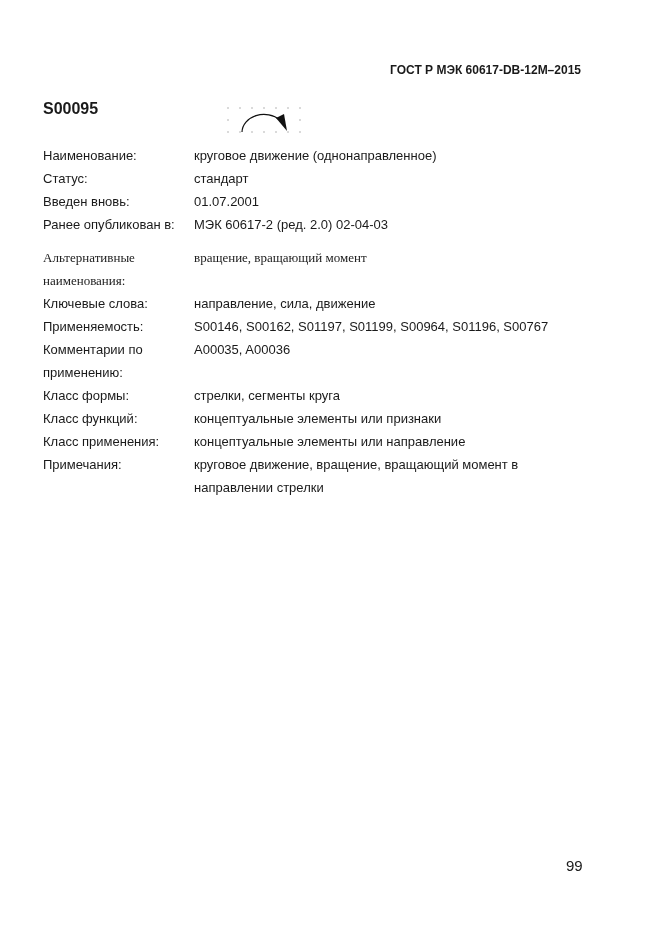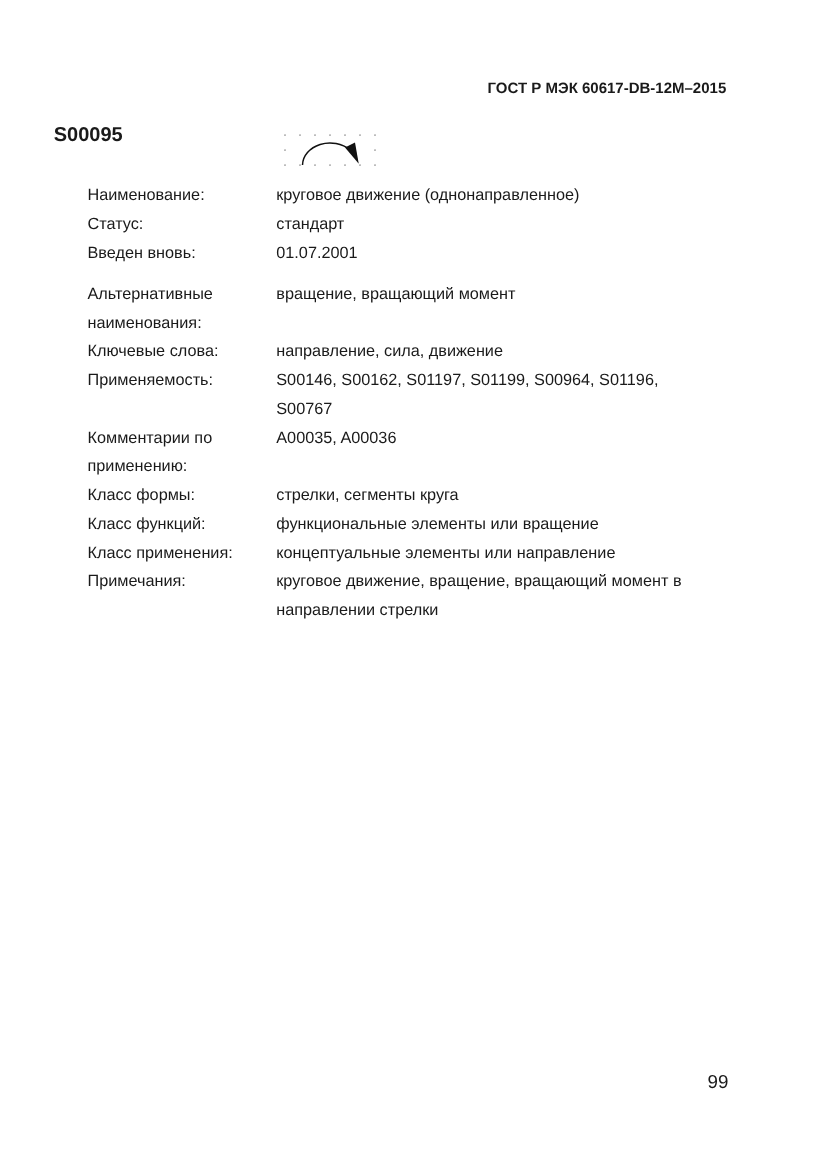--- a/index.html
+++ b/index.html
@@ -2,22 +2,22 @@
 <html><head>
 <meta charset="utf-8">
 <style>
   html, body { margin: 0; padding: 0; background: #ffffff; }
   body { width: 661px; height: 936px; position: relative; overflow: hidden;
          font-family: "Liberation Sans", sans-serif; color: #1a1a1a; }
   .header { position: absolute; top: 63px; right: 80px; font-size: 12px; font-weight: bold; }
   .code { position: absolute; left: 43px; top: 100px; font-size: 16px; font-weight: bold; }
   .symbol { position: absolute; left: 224px; top: 104px; width: 84px; height: 32px; }
   .rows { position: absolute; left: 43px; top: 144px; width: 520px; font-size: 13px; }
-  .row { display: flex; line-height: 23px; margin-left: 27px; }
-  .row.gap { margin-top: 10px; }
+  .row { display: flex; line-height: 23px; }
+  .row.gap { margin-top: 10px; font-family: Liberation Serif, serif; }
   .label { width: 151px; flex: none; }
   .value { flex: 1; }
   .pagenum { position: absolute; left: 566px; top: 857px; font-size: 15px; }
 </style>
 </head>
 <body>
 
 <div class="header">ГОСТ Р МЭК 60617-DB-12M–2015</div>
 
 <div class="code">S00095</div>
@@ -53,20 +53,24 @@
     <div class="value">круговое движение (однонаправленное)</div>
   </div>
   <div class="row">
     <div class="label">Статус:</div>
     <div class="value">стандарт</div>
   </div>
   <div class="row">
     <div class="label">Введен вновь:</div>
     <div class="value">01.07.2001</div>
   </div>
+  <div class="row">
+    <div class="label">Ранее опубликован в:</div>
+    <div class="value">МЭК 60617-2 (ред. 2.0) 02-04-03</div>
+  </div>
   <div class="row gap">
     <div class="label">Альтернативные наименования:</div>
     <div class="value">вращение, вращающий момент</div>
   </div>
   <div class="row">
     <div class="label">Ключевые слова:</div>
     <div class="value">направление, сила, движение</div>
   </div>
   <div class="row">
     <div class="label">Применяемость:</div>
@@ -75,21 +79,21 @@
   <div class="row">
     <div class="label">Комментарии по применению:</div>
     <div class="value">A00035, A00036</div>
   </div>
   <div class="row">
     <div class="label">Класс формы:</div>
     <div class="value">стрелки, сегменты круга</div>
   </div>
   <div class="row">
     <div class="label">Класс функций:</div>
-    <div class="value">функциональные элементы или вращение</div>
+    <div class="value">концептуальные элементы или признаки</div>
   </div>
   <div class="row">
     <div class="label">Класс применения:</div>
     <div class="value">концептуальные элементы или направление</div>
   </div>
   <div class="row">
     <div class="label">Примечания:</div>
     <div class="value">круговое движение, вращение, вращающий момент в направлении стрелки</div>
   </div>
 </div>

